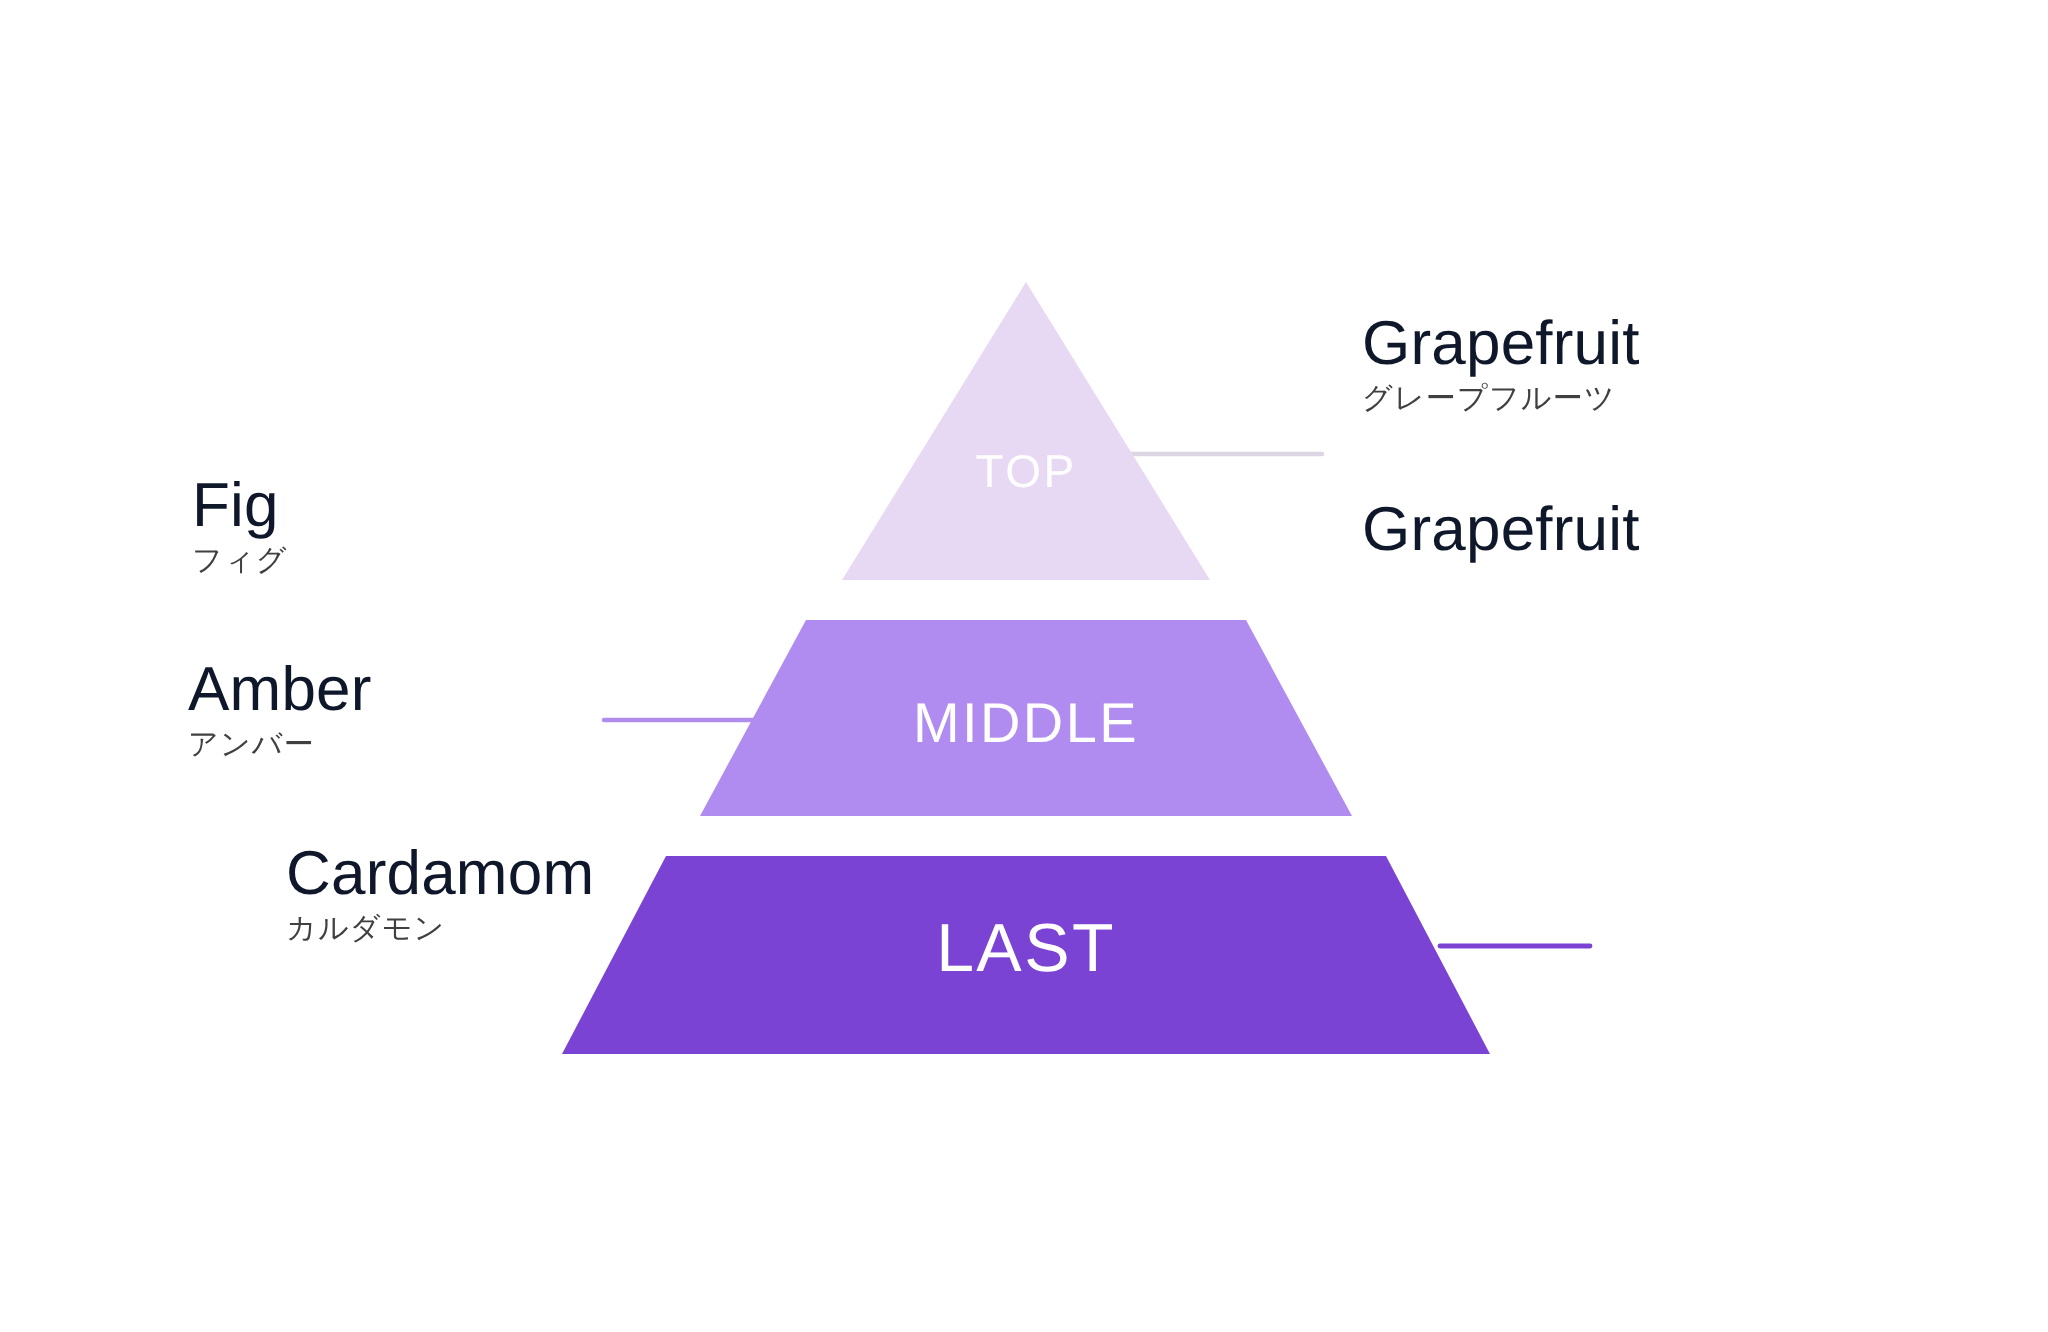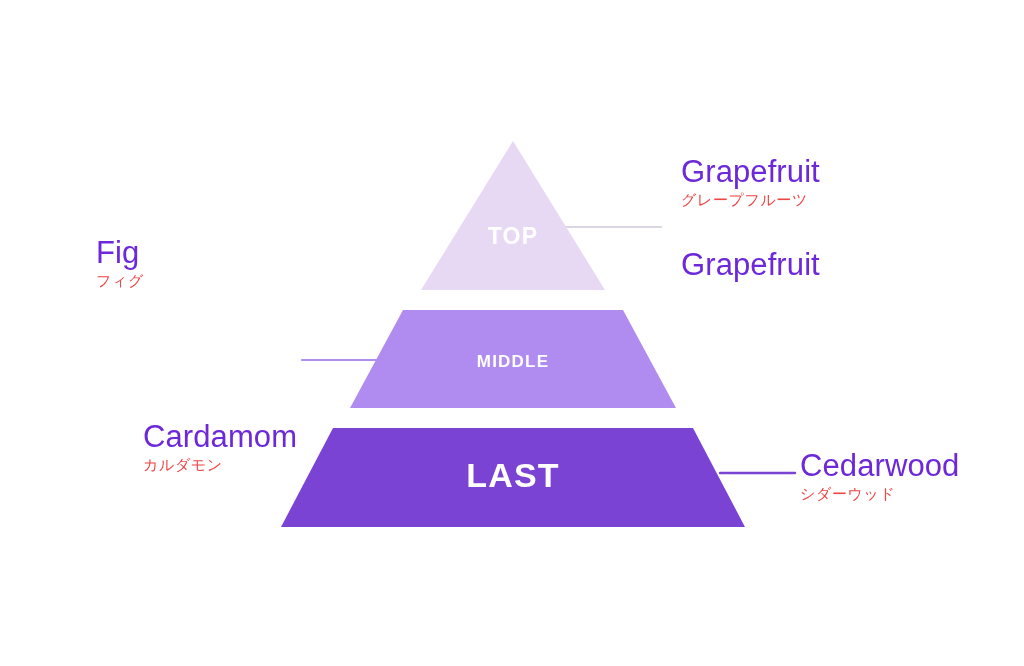--- a/index.html
+++ b/index.html
@@ -25,56 +25,56 @@
     position: absolute;
     left: 0;
     top: 0;
     width: 1024px;
     height: 666px;
   }
 
   .tier-label {
     position: absolute;
     color: #ffffff;
-    font-weight: 700;
+    font-weight: 400;
     letter-spacing: 1.2px;
     text-align: center;
     white-space: nowrap;
     transform: translate(-50%, -50%);
   }
   #tier-label-top {
     left: 513px;
     top: 236px;
     font-size: 23px;
   }
   #tier-label-middle {
     left: 513px;
     top: 362px;
-    font-size: 17px;
+    font-size: 28px;
   }
   #tier-label-last {
     left: 513px;
     top: 475px;
     font-size: 34px;
   }
 
   
   .note {
     position: absolute;
     white-space: nowrap;
   }
   .note-en {
-    color: #6d28d9;
+    color: #0f172a;
     font-size: 31px;
     font-weight: 400;
     line-height: 1.08;
     letter-spacing: 0.1px;
   }
   .note-ja {
-    color: #ef4444;
+    color: #404040;
     font-size: 15px;
     font-weight: 400;
     line-height: 1.1;
     letter-spacing: 0.6px;
     margin-top: 4px;
   }
   .note-right { text-align: left; }
   .note-left  { text-align: left; }
 
   #note-grapefruit { left: 681px; top: 155px; }
@@ -109,29 +109,29 @@
 
   <div class="note note-right" id="note-grapefruit">
     <div class="note-en">Grapefruit</div>
     <div class="note-ja">グレープフルーツ</div>
   </div>
 
   <div class="note note-right" id="note-sandalwood">
     <div class="note-en">Grapefruit</div>
   </div>
 
-  <div class="note note-right" id="note-cedarwood">
-    <div class="note-en">Cedarwood</div>
-    <div class="note-ja">シダーウッド</div>
-  </div>
 
   <div class="note note-left" id="note-fig">
     <div class="note-en">Fig</div>
     <div class="note-ja">フィグ</div>
   </div>
 
+  <div class="note note-left" id="note-amber">
+    <div class="note-en">Amber</div>
+    <div class="note-ja">アンバー</div>
+  </div>
 
   <div class="note note-left" id="note-cardamom">
     <div class="note-en">Cardamom</div>
     <div class="note-ja">カルダモン</div>
   </div>
 
 </div>
 
 </body></html>

